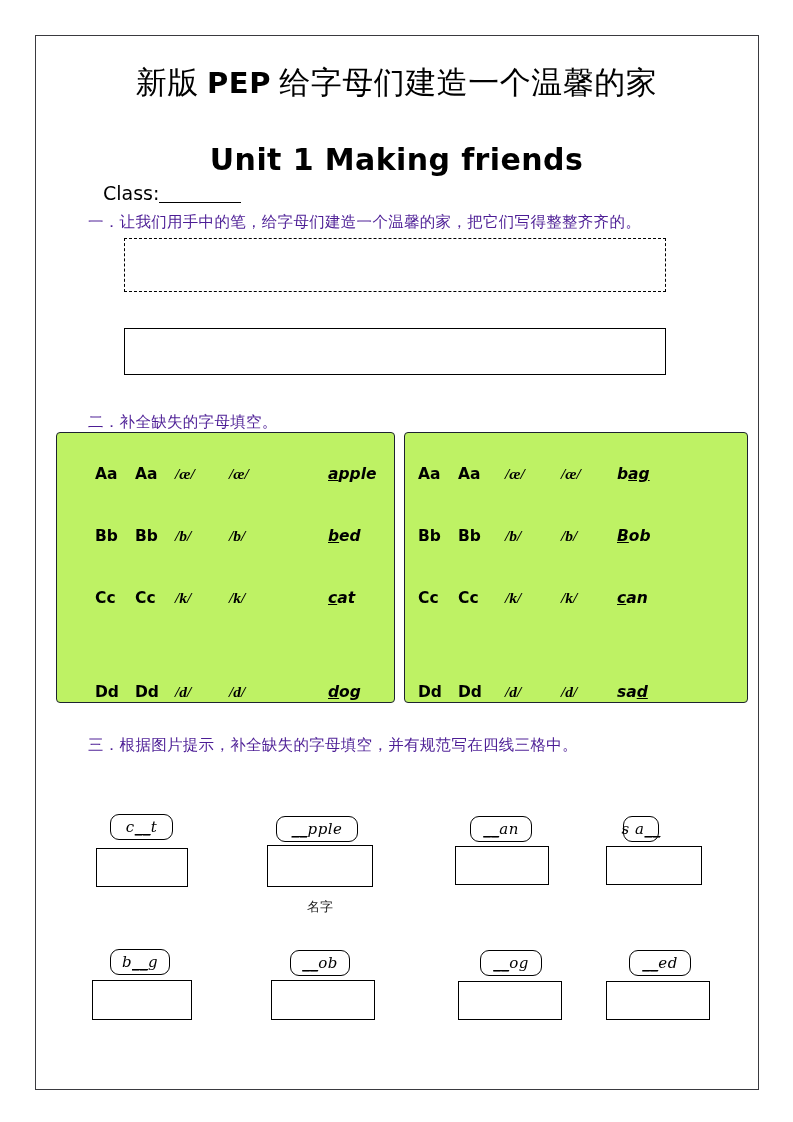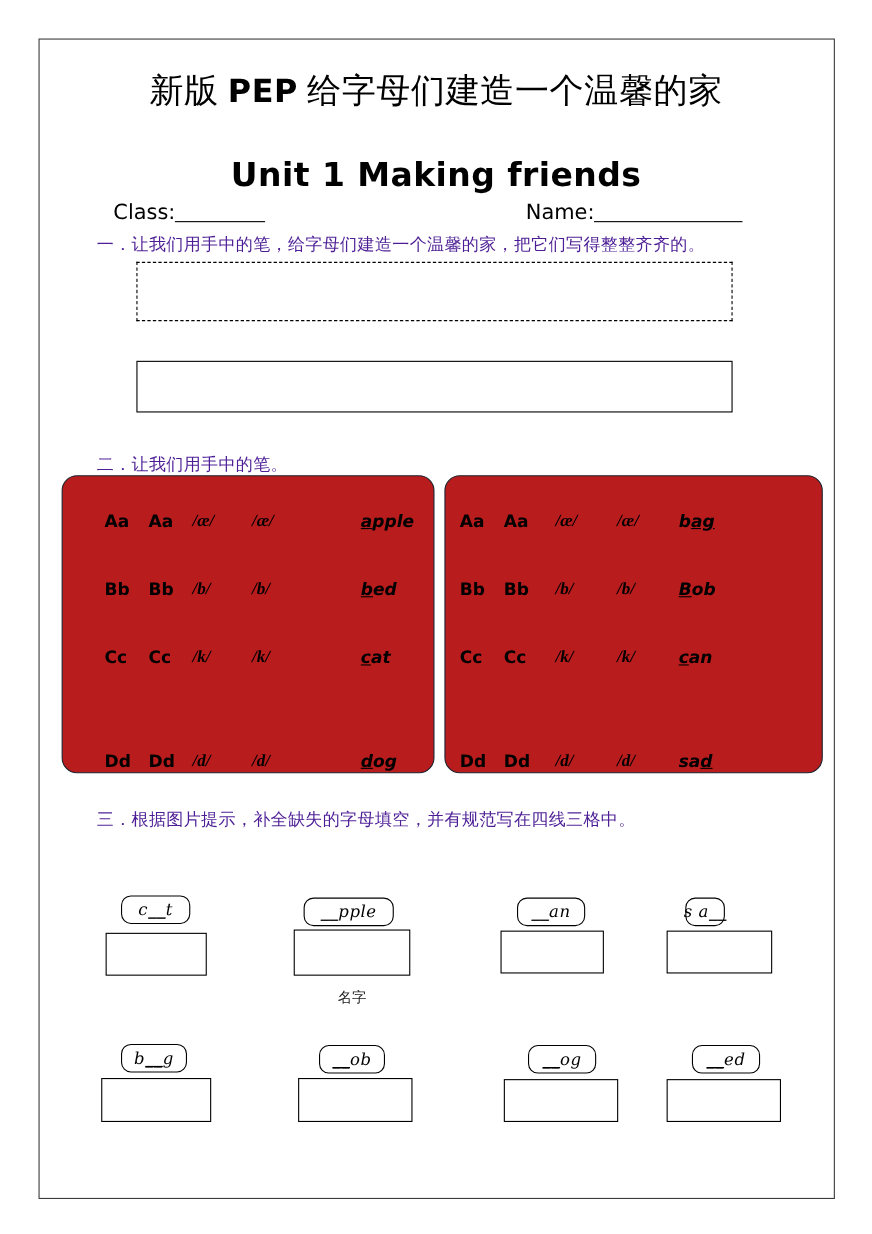--- a/index.html
+++ b/index.html
@@ -107,23 +107,23 @@
     height: 47px;
     border: 1.8px solid #000;
     box-sizing: border-box;
   }
 
   
   .phonics-card {
     position: absolute;
     top: 432px;
     border: 1.6px solid #1d2330;
-    border-radius: 14px;
-    box-sizing: border-box;
-    background: #b91c1c;
+    border-radius: 4px;
+    box-sizing: border-box;
+    background: #bef264;
   }
   #phonics-card-left  { left: 56px;  width: 339px; height: 271px; }
   #phonics-card-right { left: 404px; width: 344px; height: 271px; }
 
   .phonics-row {
     position: absolute;
     left: 0; right: 0;
     height: 28px;
     font-family: "DejaVu Sans", sans-serif;
     font-weight: bold;
@@ -195,28 +195,27 @@
 <body>
 
 <div id="page-frame"></div>
 
 <div id="title-cn"><span>新版 </span><span class="bold-pep">PEP</span><span> 给字母们建造一个温馨的家</span></div>
 
 <div id="title-en">Unit 1 Making friends</div>
 
 <div id="classname-row">
   <div class="field left"><span>Class:</span><span class="fill-line short"></span></div>
-  <div class="field right"><span>Name:</span><span class="fill-line long"></span></div>
 </div>
 
 <div class="section-heading" id="sec1-heading">一．让我们用手中的笔，给字母们建造一个温馨的家，把它们写得整整齐齐的。</div>
 <div id="dashed-box"></div>
 <div id="solid-box"></div>
 
-<div class="section-heading" id="sec2-heading">二．让我们用手中的笔。</div>
+<div class="section-heading" id="sec2-heading">二．补全缺失的字母填空。</div>
 
 <div class="phonics-card" id="phonics-card-left">
   <div class="phonics-row prow0">
     <span class="cell c0">Aa</span>
     <span class="cell c1">Aa</span>
     <span class="cell c2 ipa">/æ/</span>
     <span class="cell c3 ipa">/æ/</span>
     <span class="cell c4 word"><span></span><u>a</u><span>pple</span></span>
   </div>
   <div class="phonics-row prow1">

